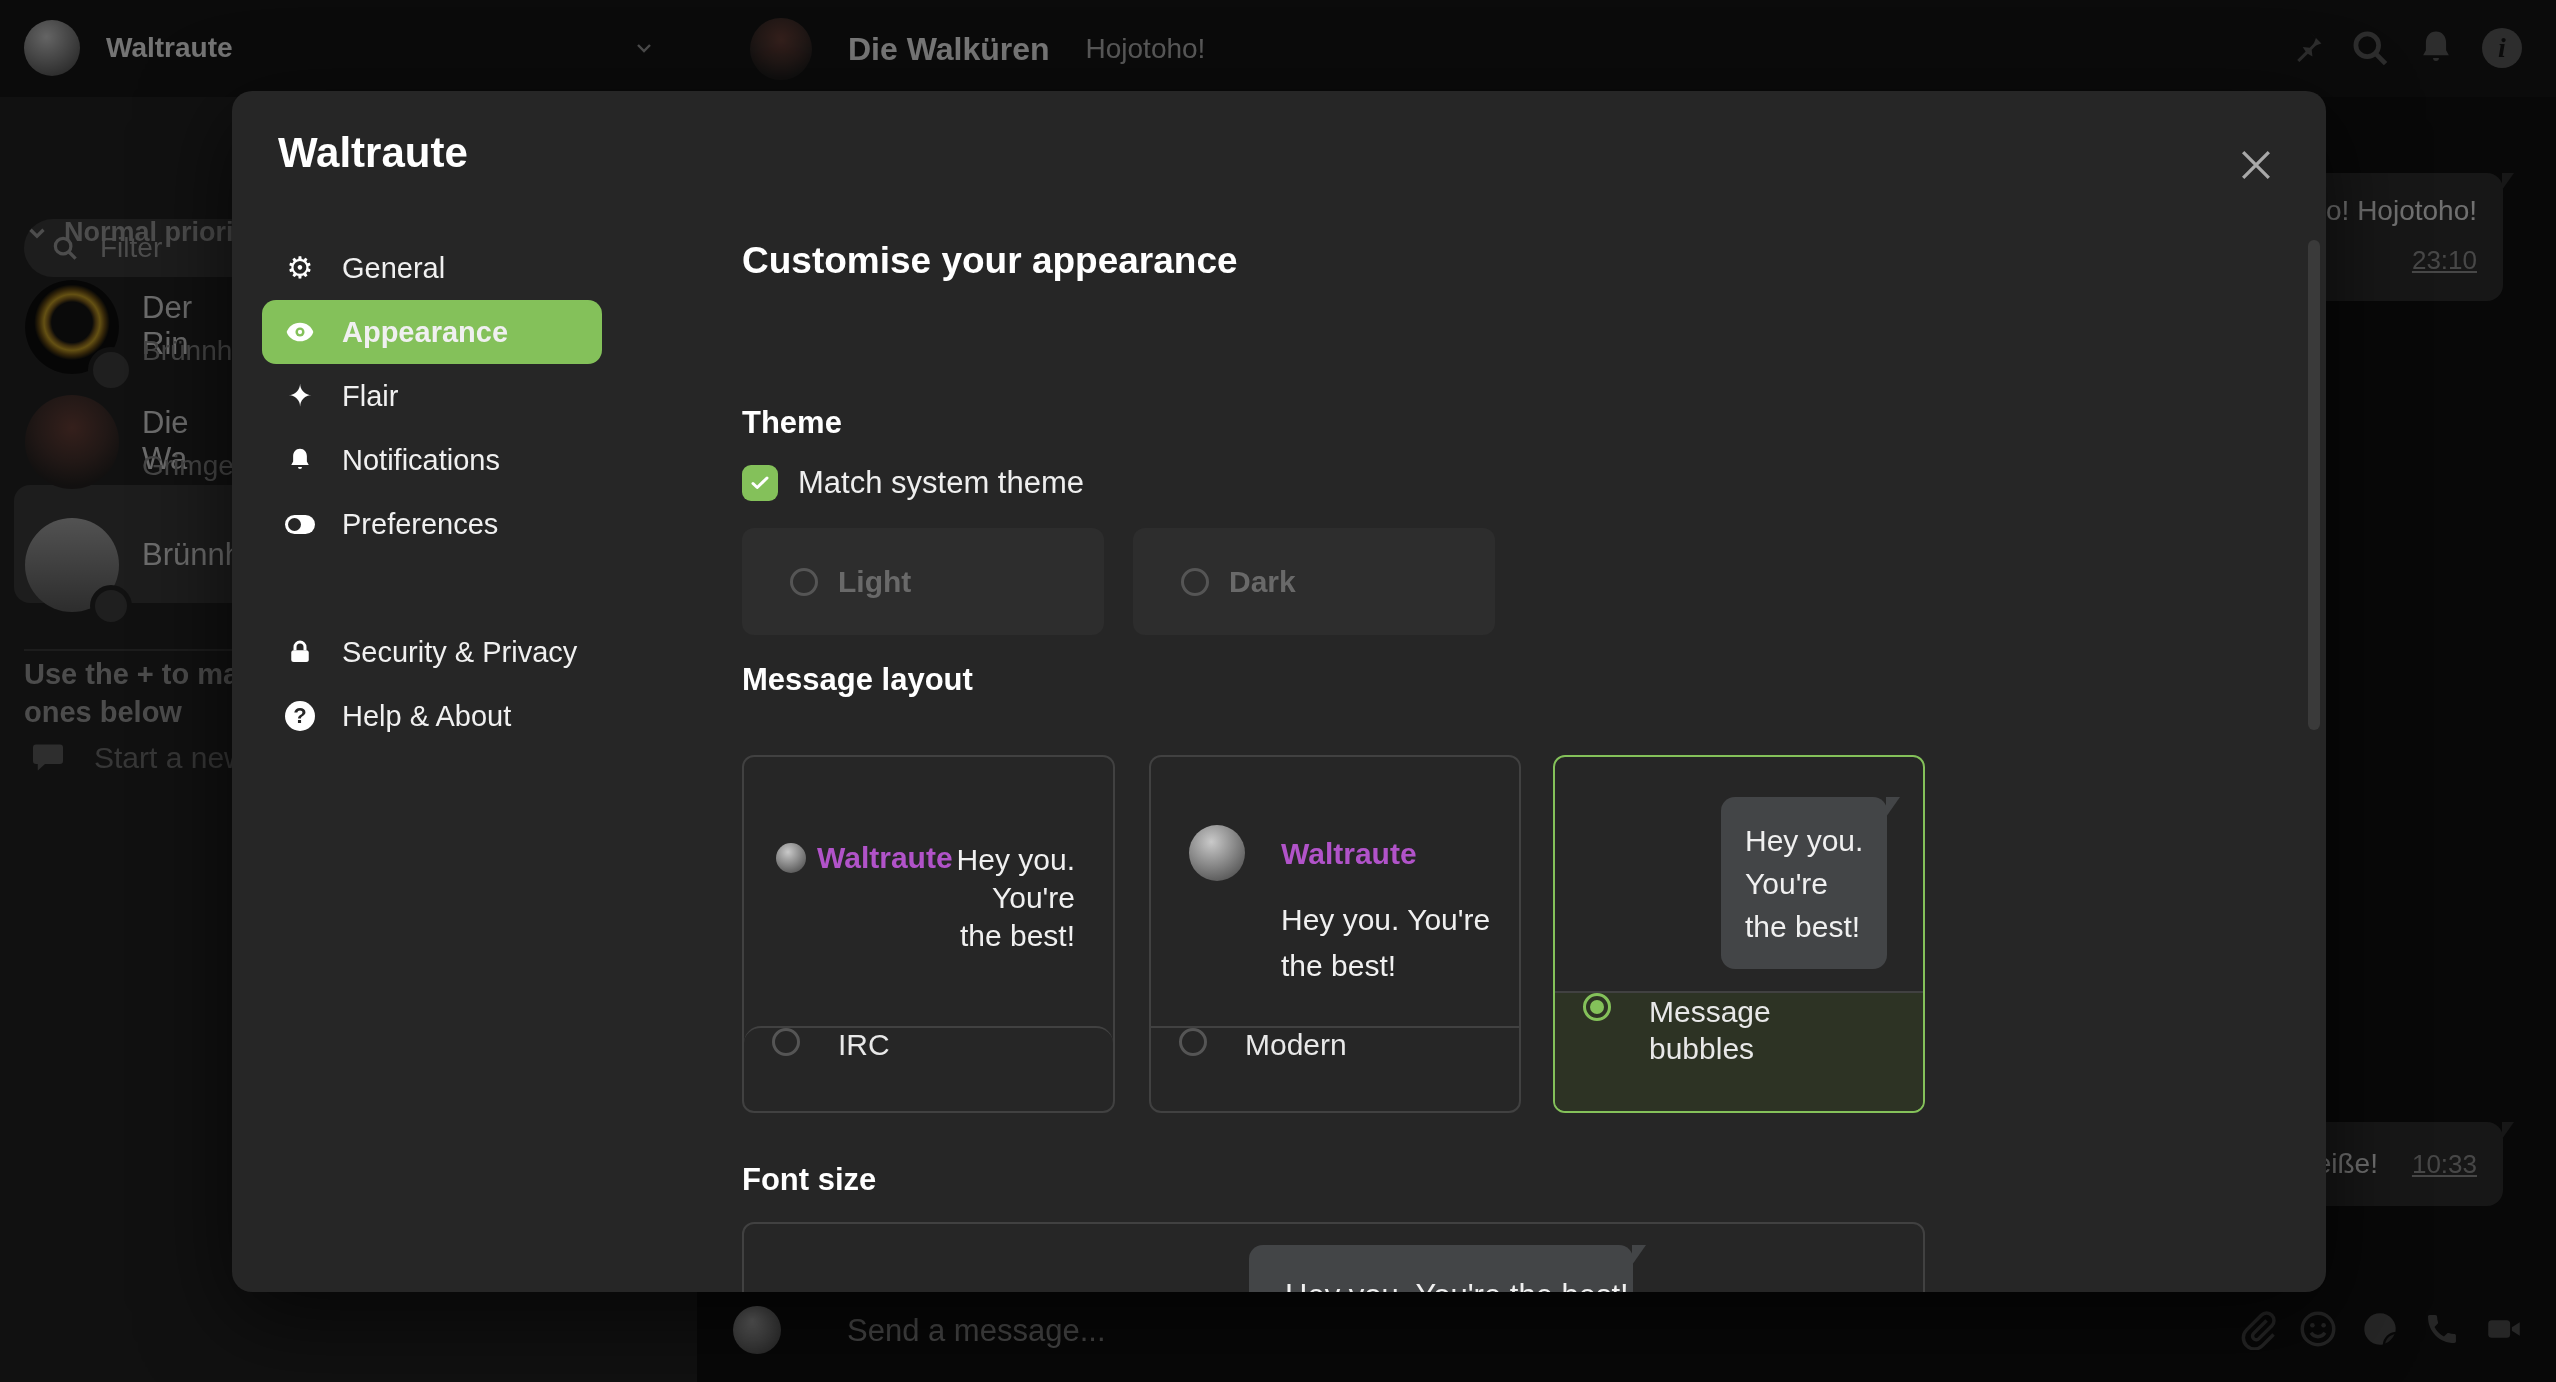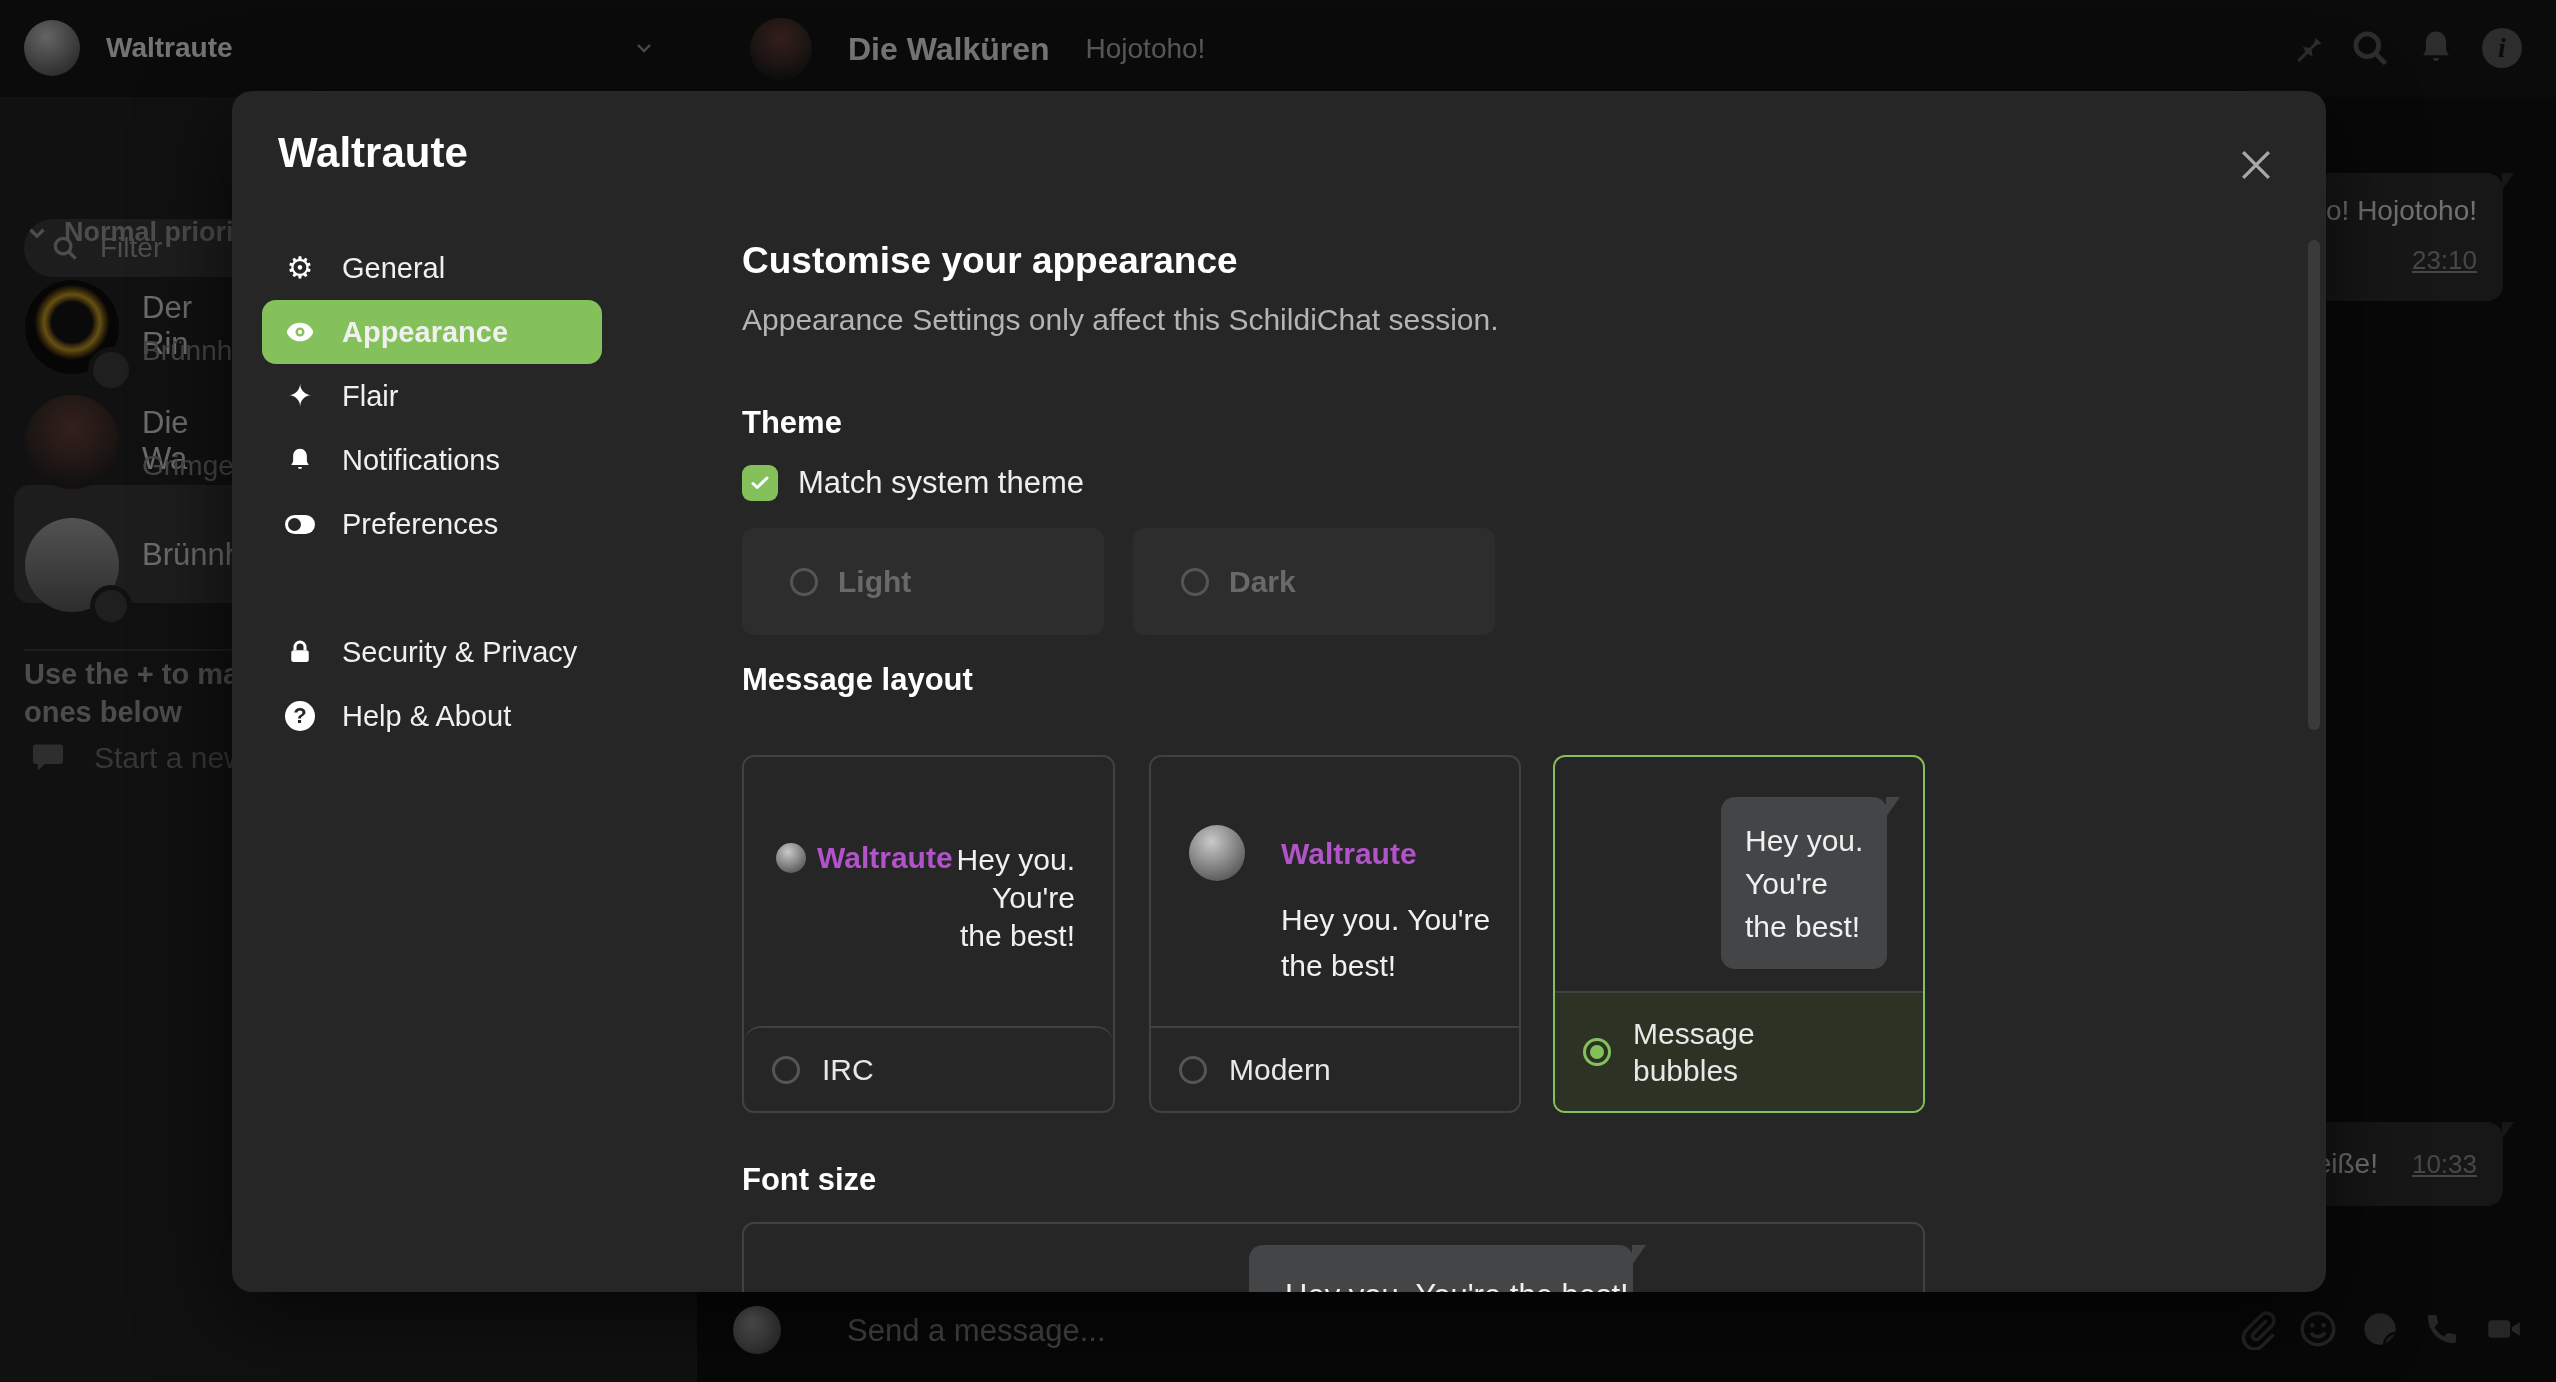--- a/index.html
+++ b/index.html
@@ -64,21 +64,21 @@
   .check-label{font-size:31px;color:#eee;}
   .theme-card{top:437px;height:107px;width:362px;border-radius:12px;background:var(--theme-card-bg,#2d2d2d);gap:20px;padding-left:48px;box-sizing:border-box;cursor:pointer;}
   .radio{width:28px;height:28px;border-radius:50%;border:3px solid #555;box-sizing:border-box;flex:none;}
   .radio.sel{border-color:var(--accent,#84c15a);position:relative;}
   .radio.sel i{position:absolute;left:4px;top:4px;width:14px;height:14px;border-radius:50%;background:var(--accent,#84c15a);}
   .theme-card .lbl{font-size:30px;font-weight:700;color:#696969;}
   .layout-card{top:664px;height:358px;border-radius:12px;border:2px solid var(--card-border,#414141);box-sizing:border-box;
                display:flex;flex-direction:column;overflow:hidden;cursor:pointer;}
   .layout-card.selected{border-color:var(--accent,#84c15a);}
   .lc-preview{flex:1;position:relative;}
-  .lc-footer{border-top:2px solid var(--card-border,#414141);display:flex;align-items:center;gap:22px;padding-left:28px;}
+  .lc-footer{border-top:2px solid var(--card-border,#414141);display:flex;gap:38px;padding-left:28px;}
   .lc-footer .lbl{font-size:30px;color:#e8e8e8;}
   .p-name{color:var(--purple,#b153c9);font-weight:600;font-size:30px;}
   .p-text{color:#f0f0f0;font-size:30px;line-height:38px;}
   .prev-bubble{position:absolute;background:var(--bubble-preview,#434547);border-radius:14px;color:#f0f0f0;}
   .prev-bubble:after{content:"";position:absolute;top:0;right:-13px;border-top:20px solid var(--bubble-preview,#434547);border-right:14px solid transparent;}
   #fs-card{left:510px;top:1131px;width:1183px;height:220px;border:2px solid var(--card-border,#414141);border-radius:12px;box-sizing:border-box;}
   #scroll-thumb{left:2076px;top:149px;width:12px;height:490px;border-radius:6px;background:#3a3a3a;cursor:pointer;}
 </style>
 </head>
 <body>
@@ -281,21 +281,20 @@
       <span>Security &amp; Privacy</span>
     </div>
     <div class="abs nav-item flex" style="top:593px;">
       <span class="nav-icn">
           <span class="q-circle">?</span>
         </span>
       <span>Help &amp; About</span>
     </div>
 
     <div class="abs h1" style="left:510px;top:149px;">Customise your appearance</div>
-    <div class="abs sub" style="left:510px;top:212px;">Appearance Settings only affect this SchildiChat session.</div>
 
     <div class="abs h2" style="left:510px;top:314px;">Theme</div>
     <div class="abs flex" style="left:510px;top:374px;gap:20px;">
       <span id="match-check">
         <svg width="24" height="24" viewBox="0 0 24 24" fill="none" stroke="#fff" stroke-width="3" stroke-linecap="round" stroke-linejoin="round">
             <path d="M5 12.5l4.2 4L19 7"></path>
           </svg>
       </span>
       <span class="check-label">Match system theme</span>
     </div>

